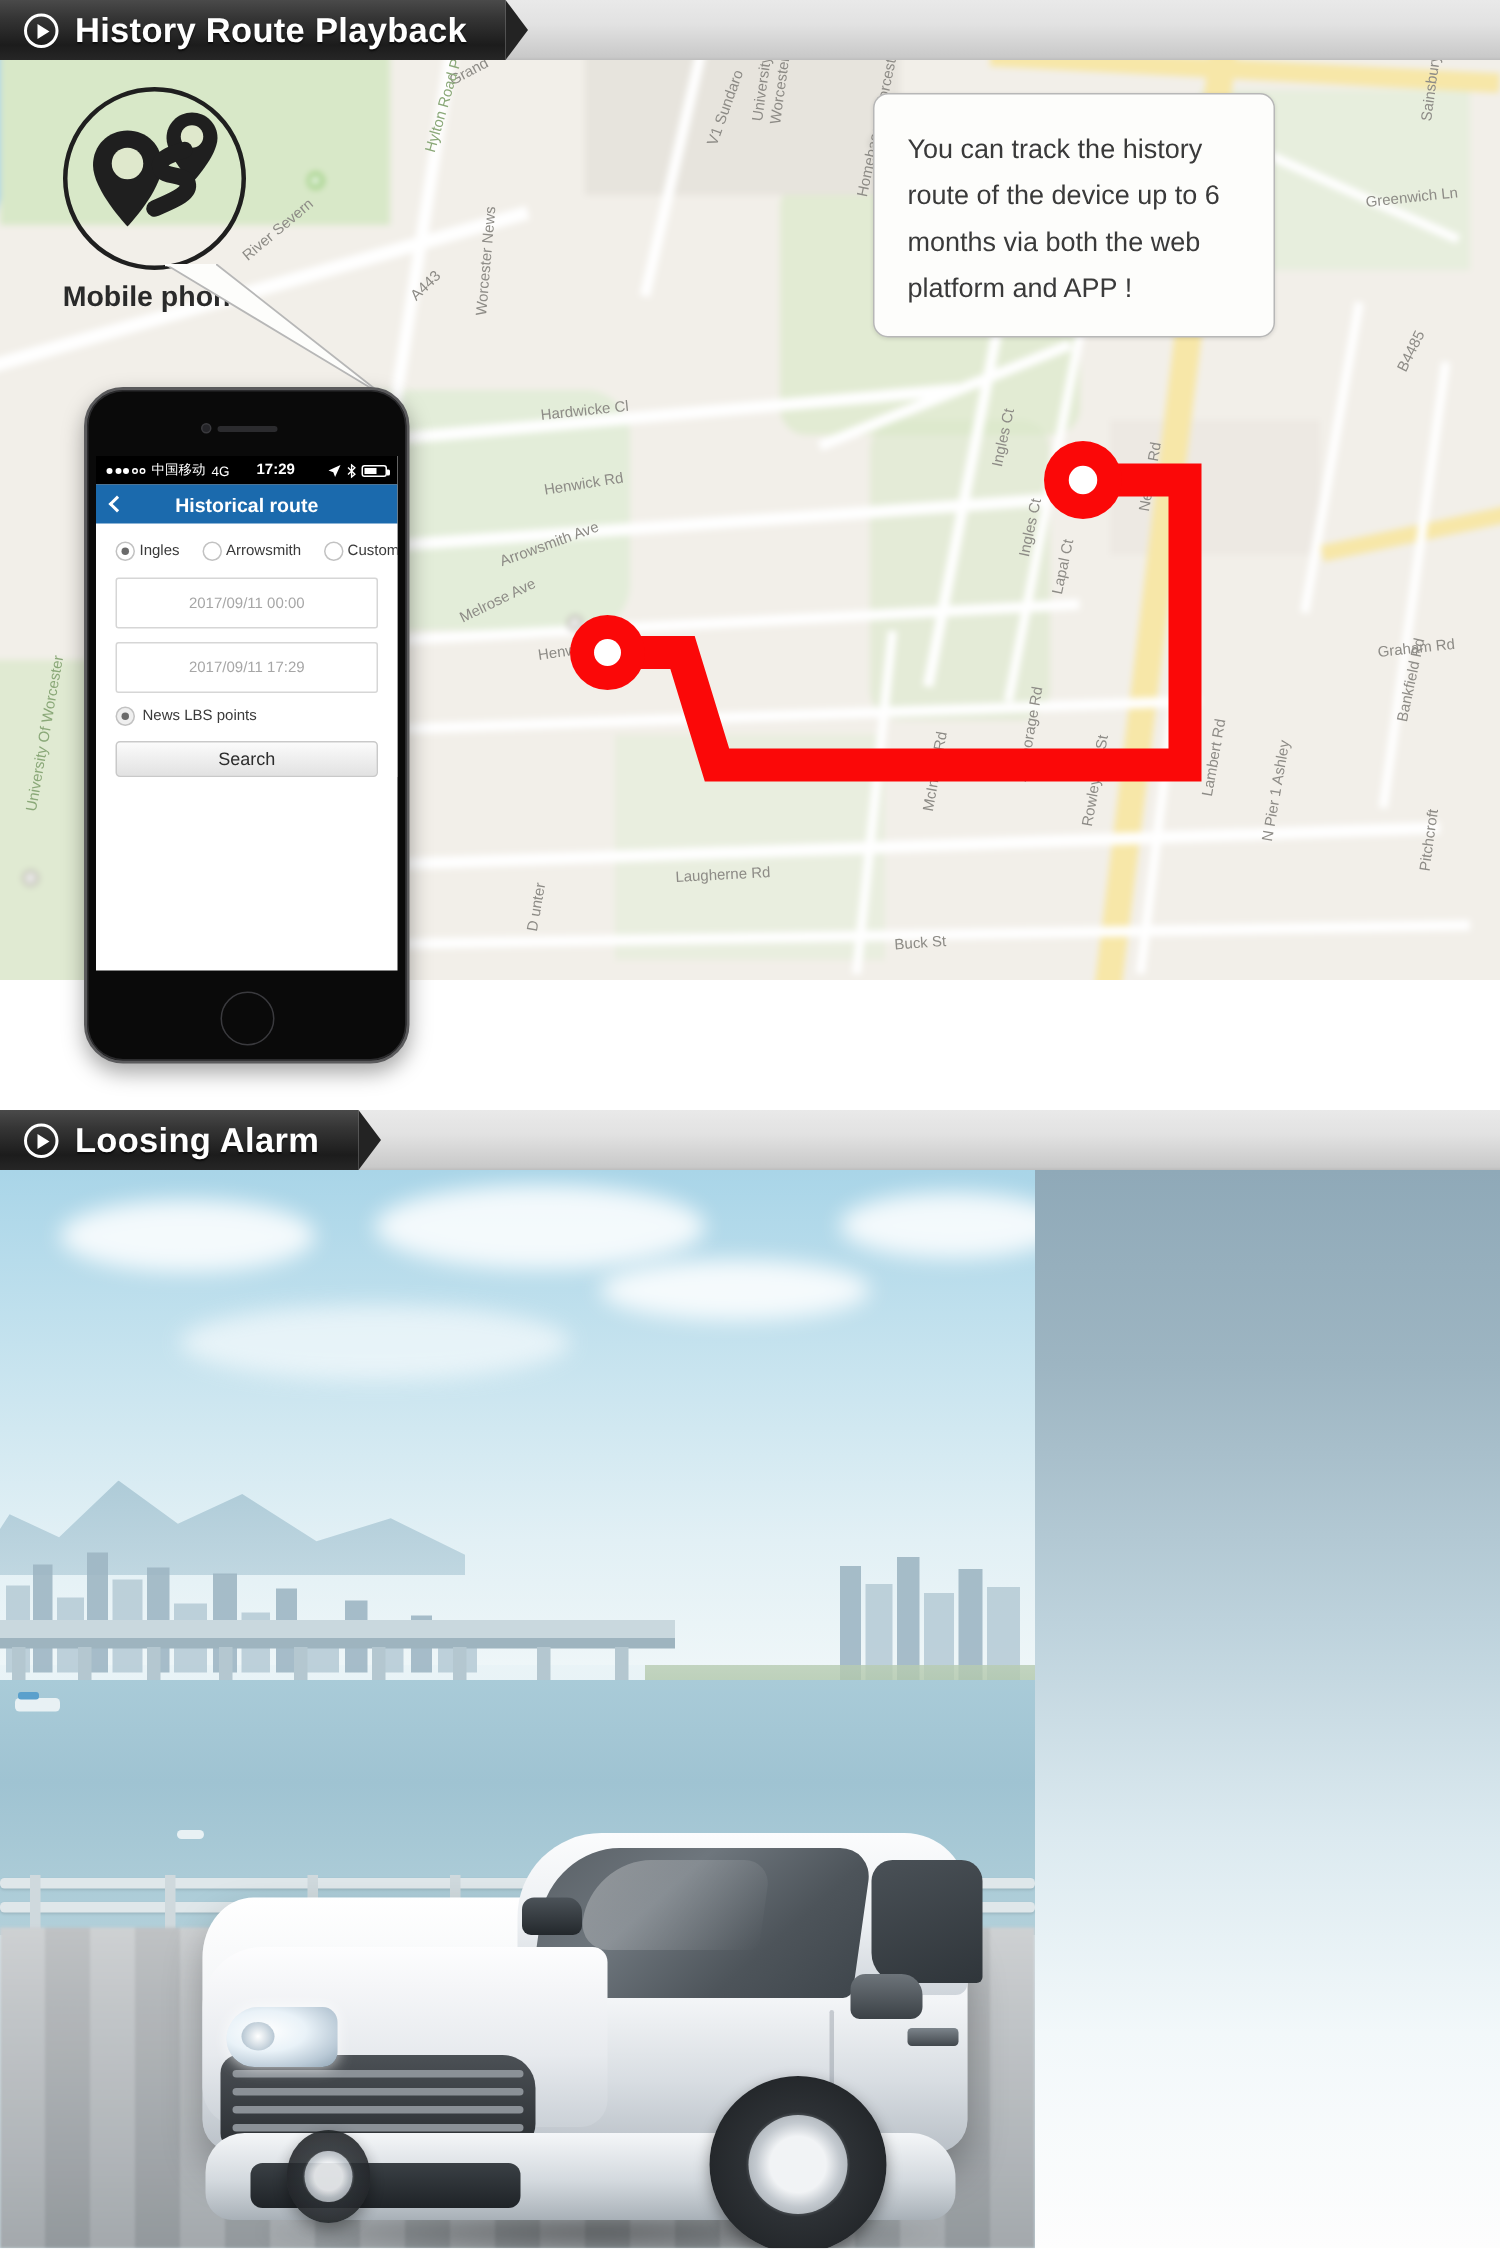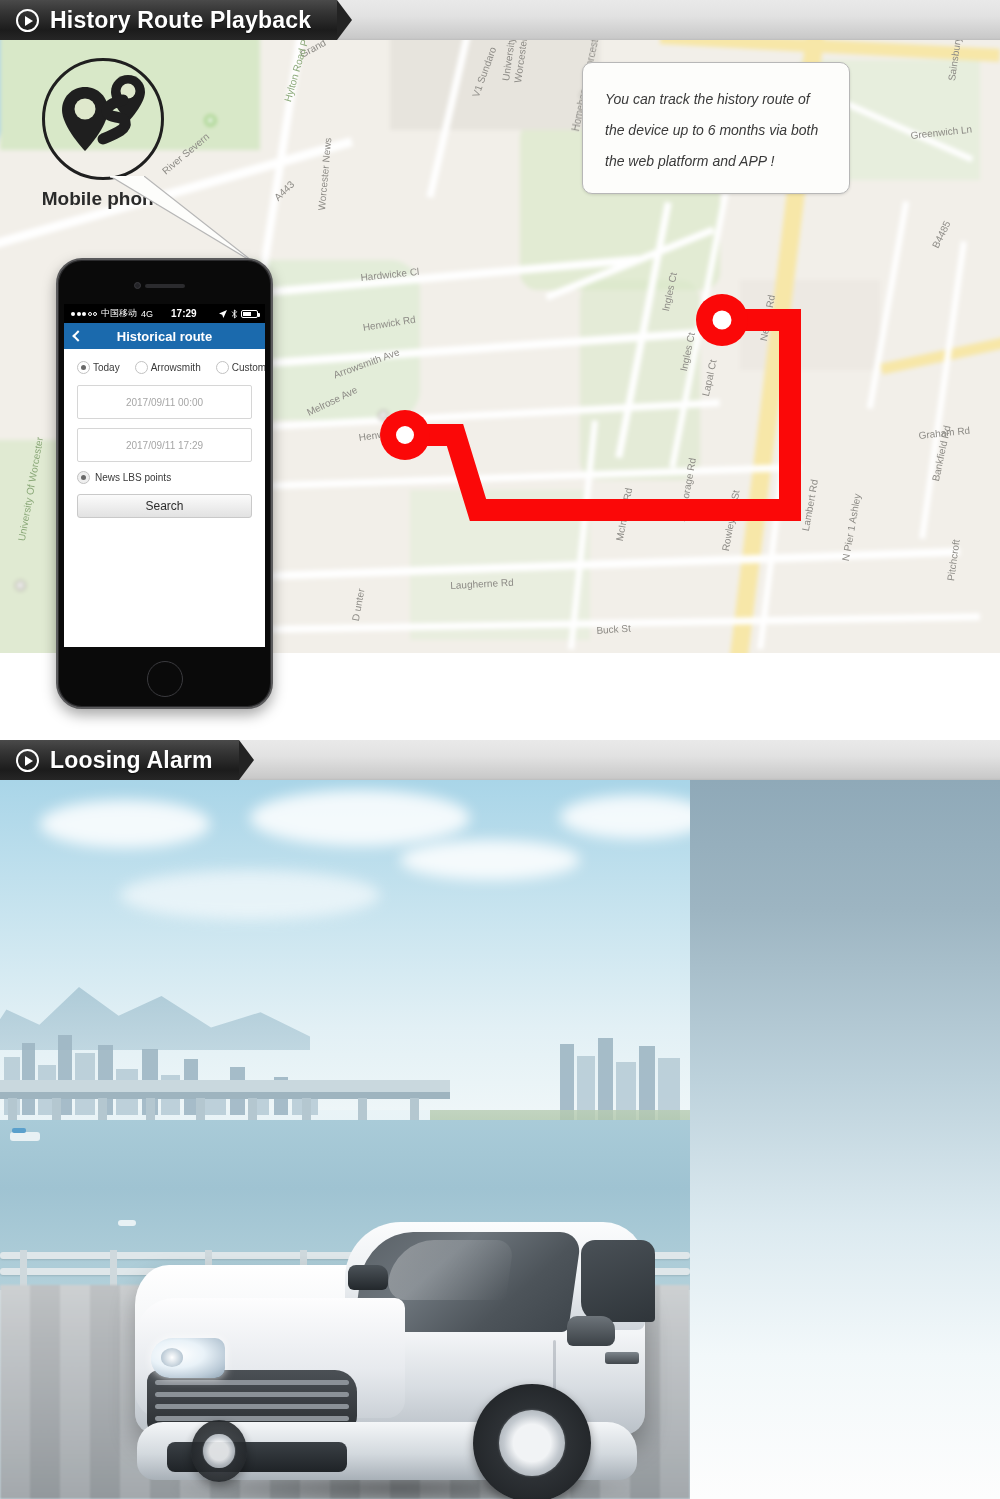--- a/index.html
+++ b/index.html
@@ -91,21 +91,21 @@
     font-family:"Liberation Sans", sans-serif;
   }
 
   
   #callout1{
     position:absolute; left:582px; top:62px; width:268px;
     background:#fdfdfb; border:1px solid #b7b7b7; border-radius:10px;
     padding:21px 20px 16px 22px; z-index:5;
     box-shadow:0 1px 3px rgba(0,0,0,.12);
   }
-  #callout1 p{ font-size:14px; line-height:31px; color:#3a3a3a;font-style:italic; }
+  #callout1 p{ font-size:18px; line-height:31px; color:#3a3a3a; }
   .tail1{ position:absolute; left:110px; top:176px; z-index:5;}
 
   
   #phone{
     position:absolute; left:56px; top:258px; width:217px; height:451px; z-index:6;
   }
   .ph-body{
     position:absolute; inset:0; border-radius:26px;
     background:#0a0a0a;
     border:2px solid #5a5a5c;
@@ -485,21 +485,21 @@
         </div>
 
         <div class="nav-bar">
           <span class="nav-back"></span>
           <span class="nav-title">Historical route</span>
         </div>
 
         <div class="ph-form">
           <div class="radio-row">
             <span class="rd on"></span>
-            <span class="rd-lbl">Today</span>
+            <span class="rd-lbl">Ingles</span>
             <span class="rd"></span>
             <span class="rd-lbl">Arrowsmith</span>
             <span class="rd"></span>
             <span class="rd-lbl">Custom</span>
           </div>
           <div class="fld">2017/09/11 00:00</div>
           <div class="fld">2017/09/11 17:29</div>
           <div class="lbs-row">
             <span class="rd on"></span>
             <span class="lbs-lbl">News LBS points</span>

